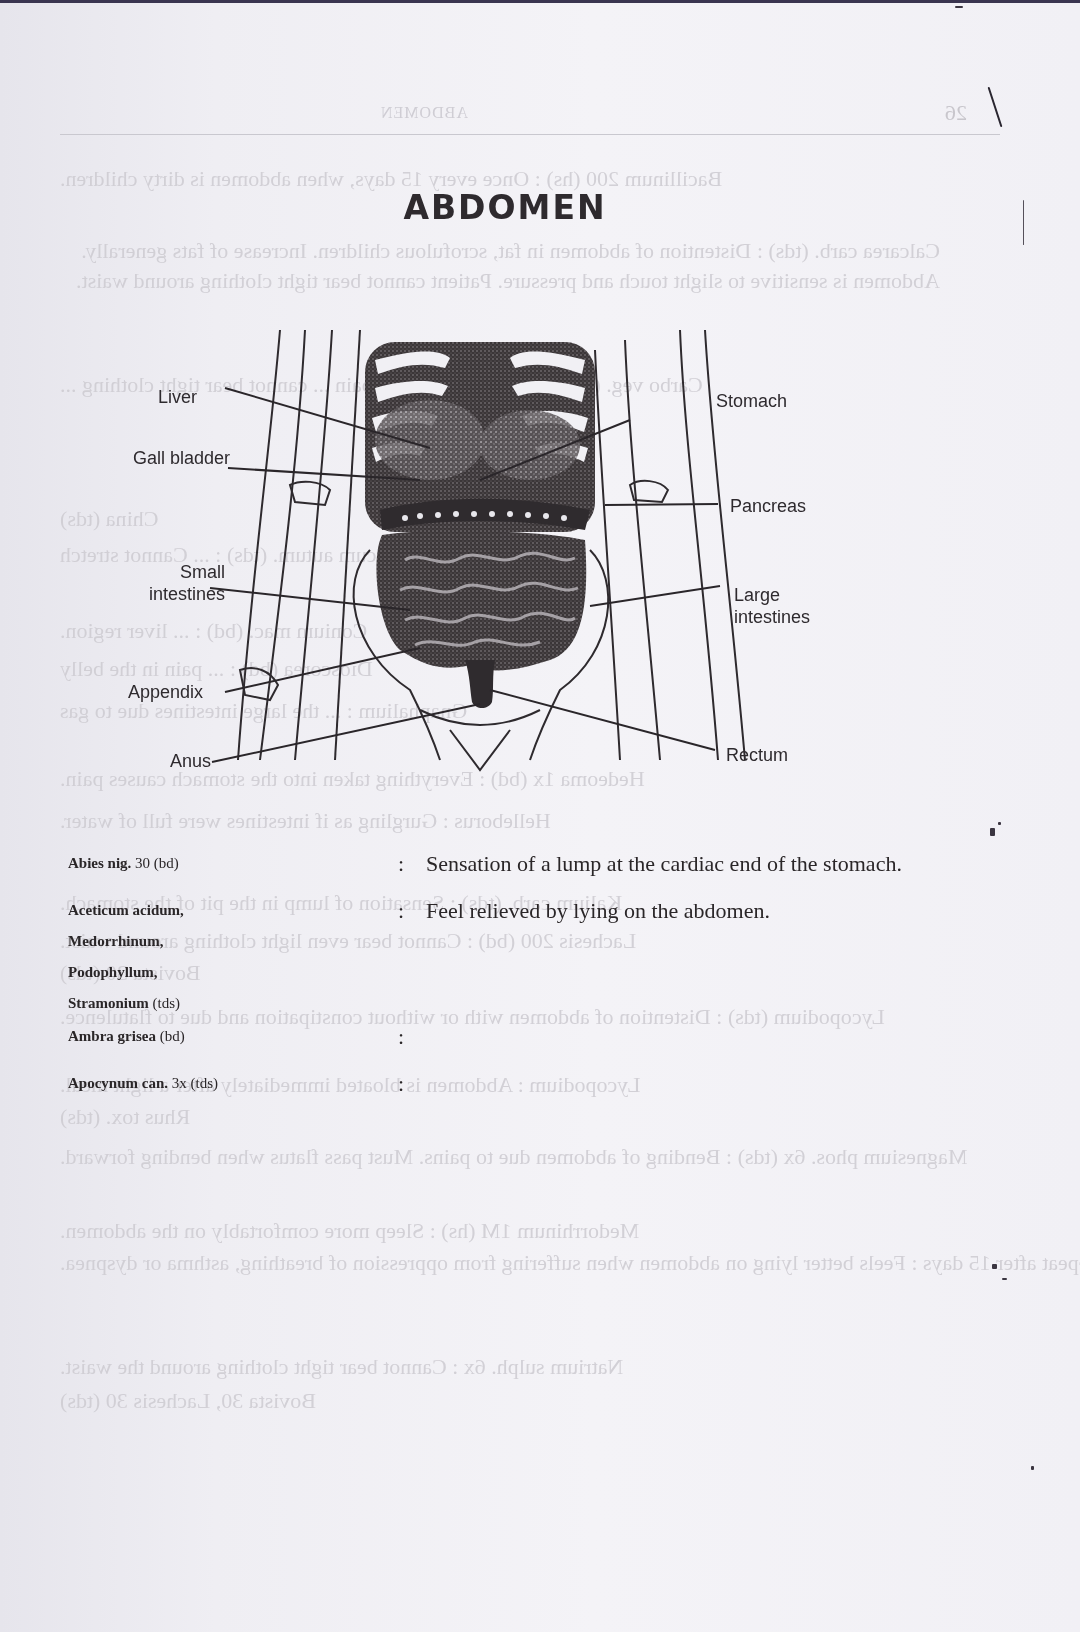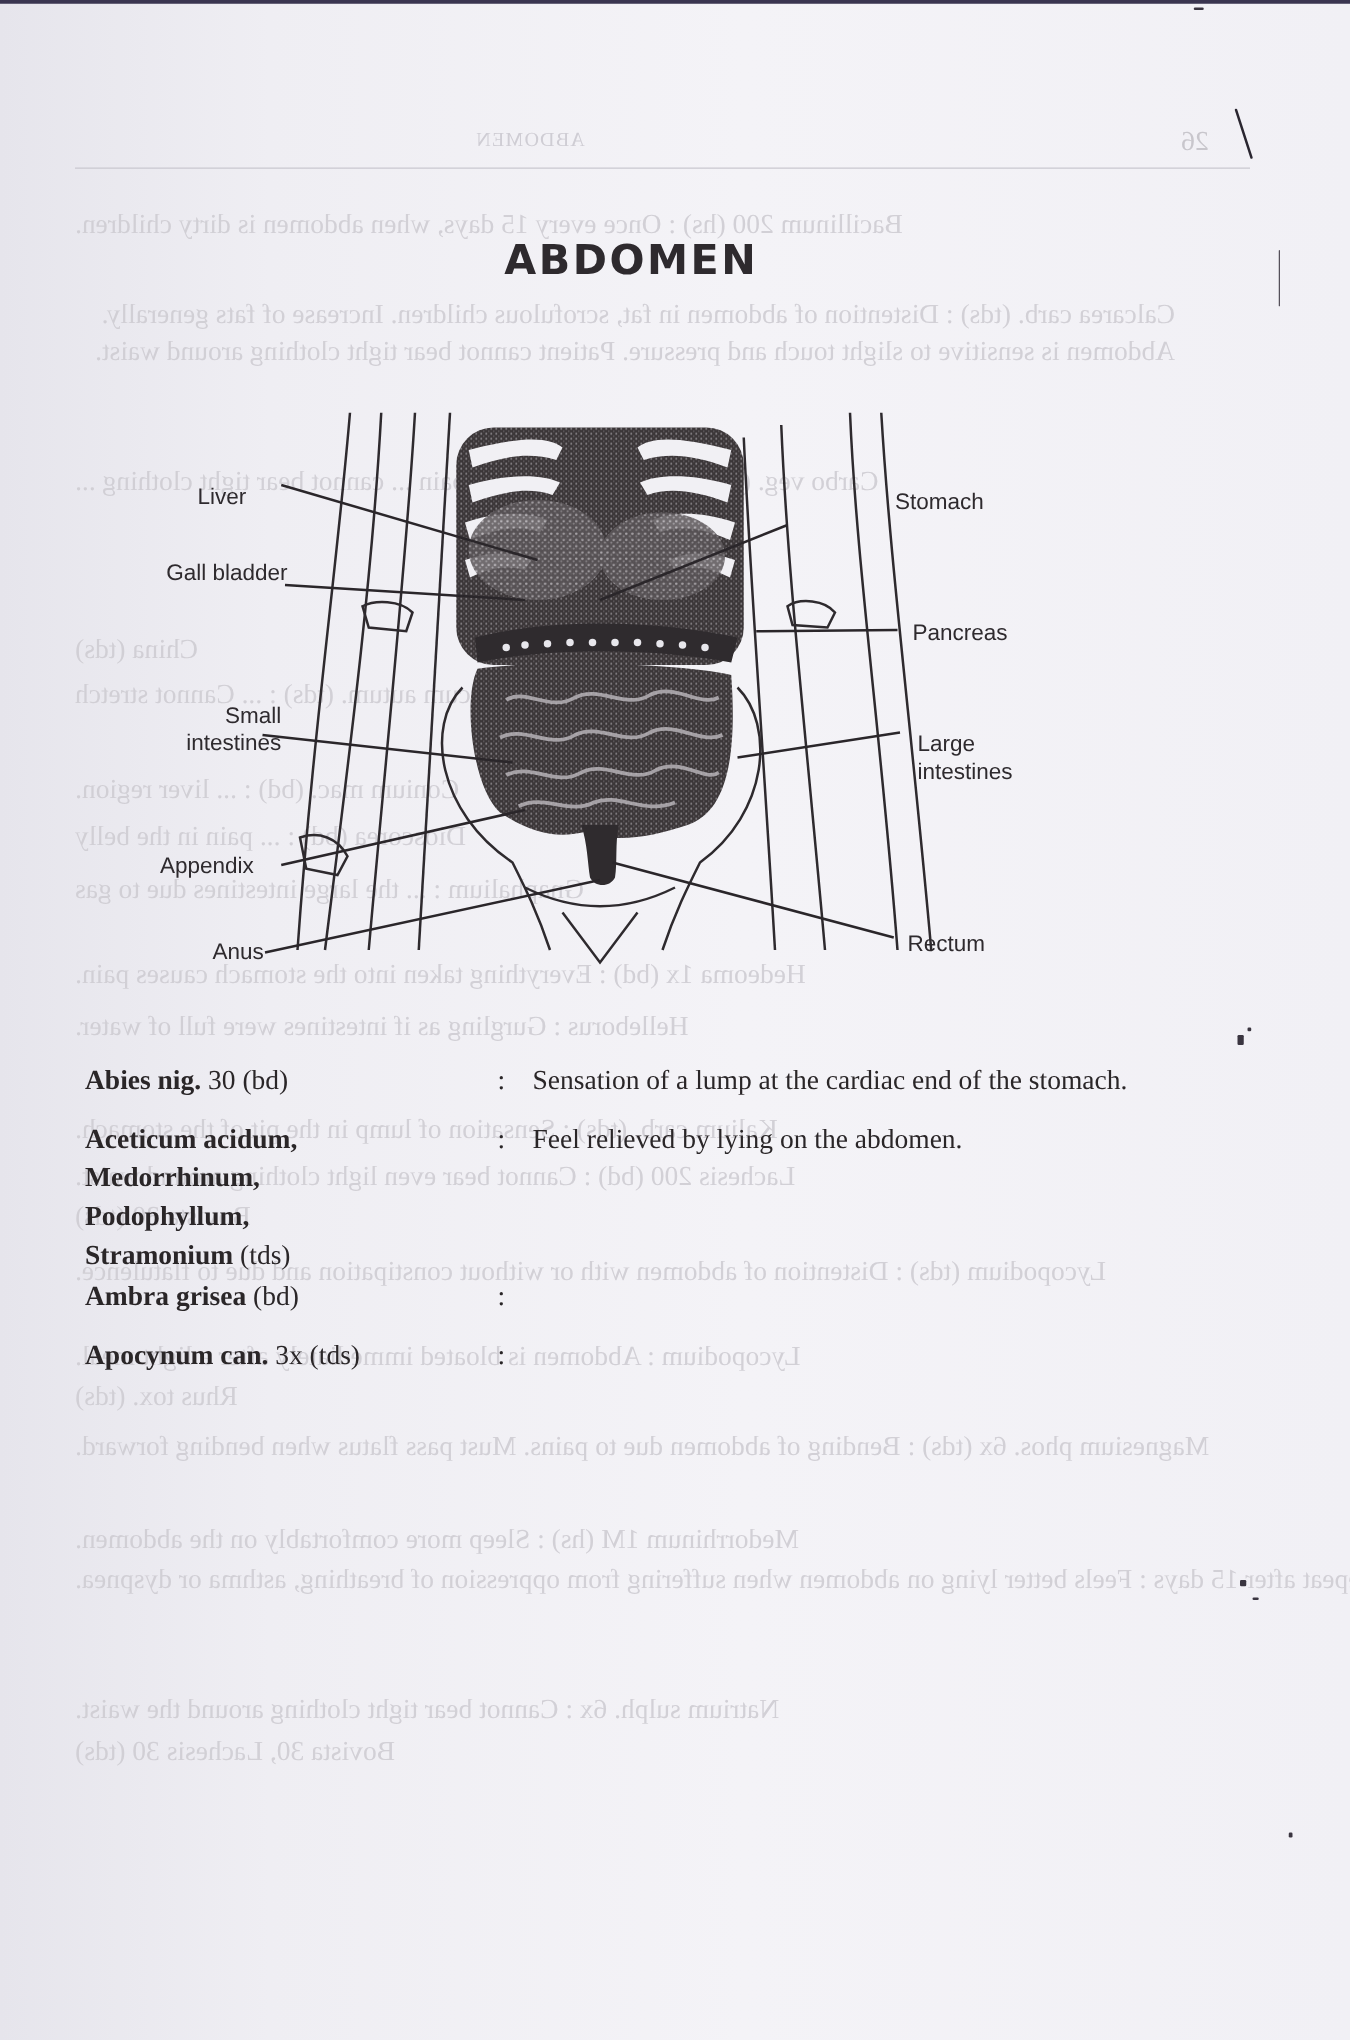--- a/index.html
+++ b/index.html
@@ -90,21 +90,21 @@
       left: 68px; top: 848px;
       width: 880px;
     }
     .entry {
       display: flex;
       align-items: flex-start;
       margin-bottom: 16px;
     }
     .entry-name {
       width: 330px;
-      font-size: 22px;
+      font-size: 15px;
       line-height: 31px;
       flex-shrink: 0;
     }
     .entry-name b { font-weight: bold; }
     .entry-colon {
       width: 28px;
       font-size: 22px;
       line-height: 31px;
       flex-shrink: 0;
     }

